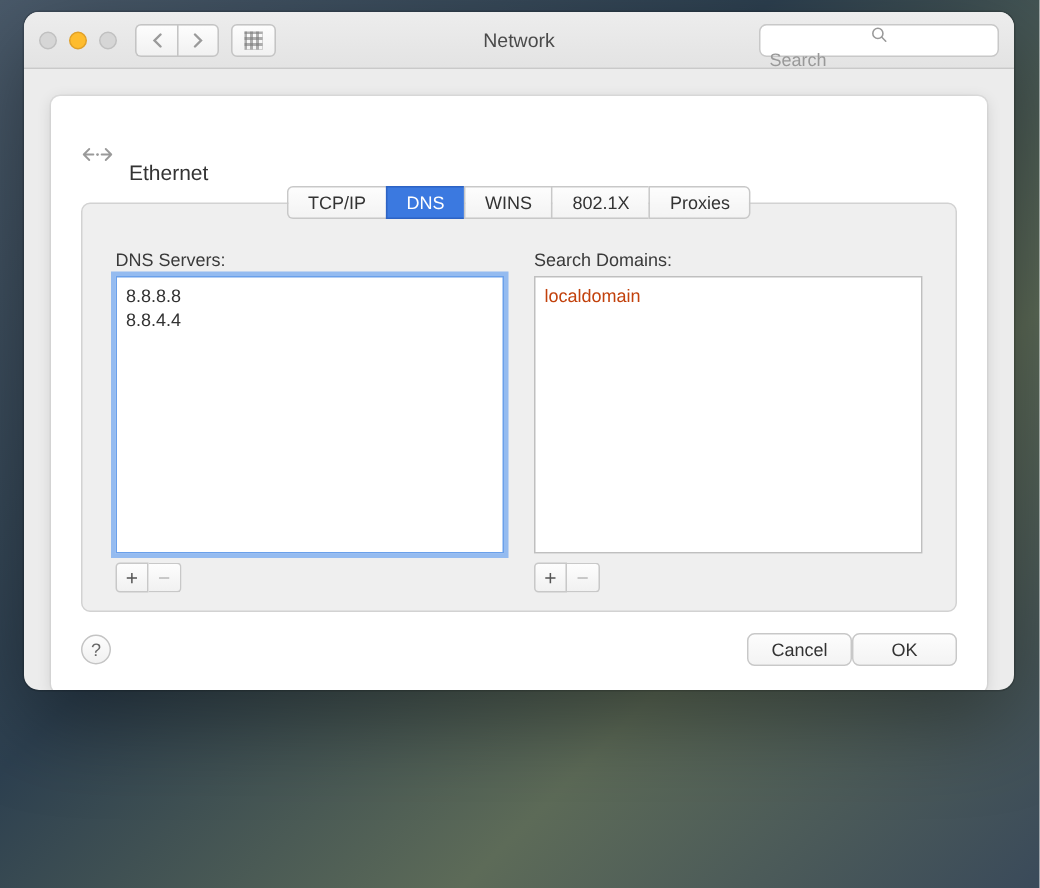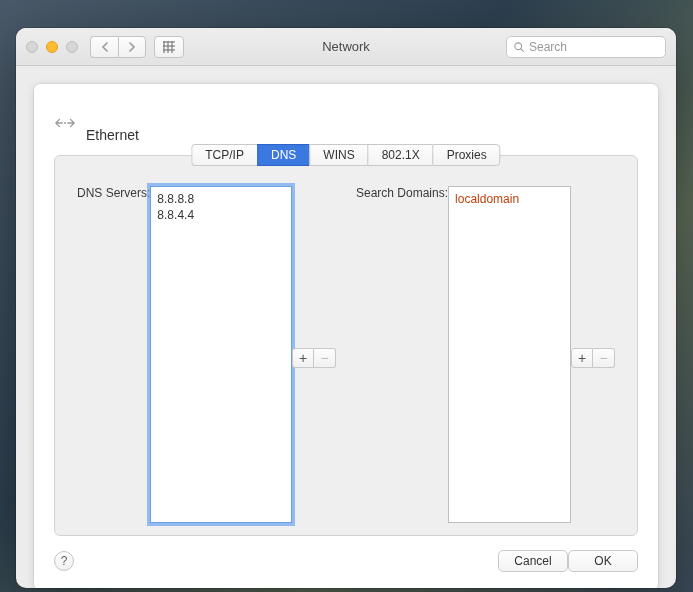--- a/index.html
+++ b/index.html
@@ -7,23 +7,23 @@
     font-family: -apple-system, "Helvetica Neue", Arial, sans-serif;
     font-size: 13px;
     background: linear-gradient(135deg, #4a5a6a 0%, #2d4050 40%, #5d6b58 70%, #3a4a5a 100%);
     width: 693px;
     height: 592px;
     overflow: hidden;
     position: relative;
   }
   .window {
     position: absolute;
-    top: 28px; left: 16px;
+    top: 8px; left: 16px;
     width: 660px;
-    height: 560px;
+    height: 452px;
     background: #ececec;
     border-radius: 10px;
     box-shadow: 0 20px 60px rgba(0,0,0,0.4), 0 0 0 1px rgba(0,0,0,0.15);
     overflow: hidden;
   }
   .titlebar {
     height: 38px;
     background: linear-gradient(#ededed, #e3e3e3);
     border-bottom: 1px solid #c9c9c9;
     display: flex;
@@ -54,21 +54,21 @@
     repeating-linear-gradient(90deg, #666 0 2px, transparent 2px 4px);
     background-blend-mode: multiply; opacity:0.5;}
   .title {
     position:absolute; left:0; right:0; text-align:center;
     color:#4a4a4a; font-size:13px; pointer-events:none;
   }
   .search {
     margin-left:auto; display:flex; align-items:center;
     width:160px; height:22px;
     border:1px solid #c8c8c8; border-radius:5px; background:#fff;
-    padding:0 6px; gap:4px;
+    padding:0 6px; gap:4px;flex-direction:column;
   }
   .search svg{ width:12px;height:12px;flex-shrink:0;}
   .search input { border:none; outline:none; font-size:12px; width:100%; background:transparent; color:#333;}
   .search input::placeholder{color:#999;}
 
   .sheet {
     margin:18px;
     border-radius:6px;
     background:#fff;
     height:calc(100% - 36px - 18px);
@@ -103,21 +103,21 @@
   }
   .tab:first-child{border-radius:4px 0 0 4px;}
   .tab:last-child{border-radius:0 4px 4px 0; border-right:1px solid #c8c8c8;}
   .tab.active{ background:#3b79e0; color:#fff; border-color:#2d63c4;}
 
   .tabcontent {
     padding:18px 22px 12px;
     height:100%;
     display:flex; gap:20px;
   }
-  .col{ flex:1; display:flex; justify-content:space-between;}
+  .col{ flex:1; display:flex; flex-direction:column;justify-content:space-between;}
   .lbl{ color:#3a3a3a; font-size:12px; margin-bottom:4px;}
   .listbox {
     flex:1; border:1px solid #bfbfbf; background:#fff;
     font-size:12px; padding:4px 6px; overflow:auto;
     color:#333;
   }
   .listbox.focused{ box-shadow:0 0 0 3px rgba(72,144,240,0.55); border-color:#6aa0ea;}
   .listbox .item{padding:1px 0;}
   .listbox .placeholder{color:#c2410c;}
   .plusminus{ display:flex; align-items:center; gap:10px; margin-top:6px;}

